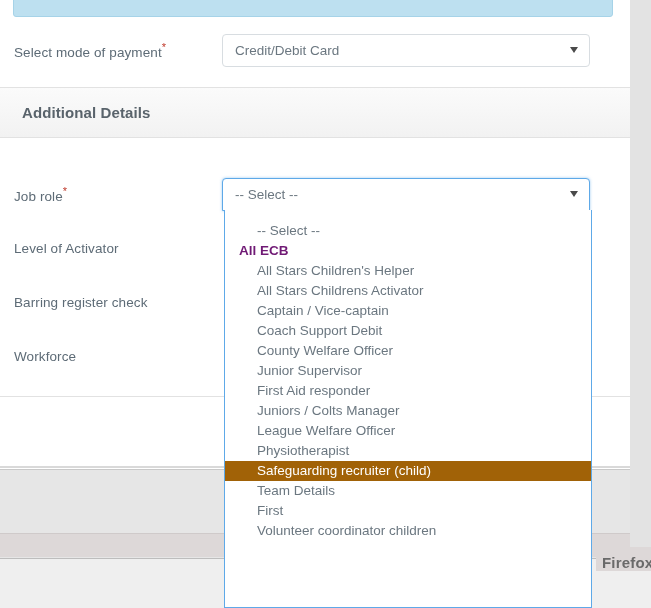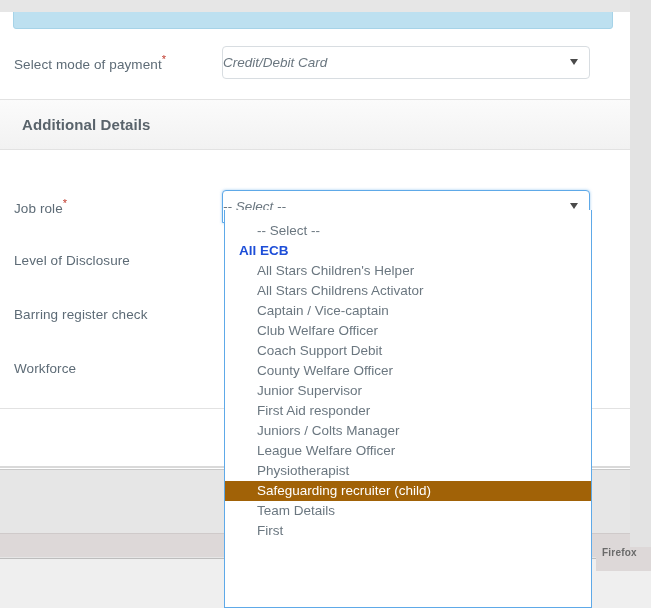--- a/index.html
+++ b/index.html
@@ -14,21 +14,21 @@
     font-family: "Liberation Sans", sans-serif;
     font-size: 13px;
     color: #5b6770;
     position: relative;
   }
 
   
   .page {
     position: absolute;
     left: 0;
-    top: 12px;
+    top: 0;
     width: 630px;
     height: 469px;
     background: #ffffff;
     box-sizing: border-box;
     overflow: hidden;
   }
 
   
   .desktop-gutter {
     position: absolute;
@@ -82,23 +82,23 @@
   .select-box {
     position: relative;
     width: 368px;
     height: 33px;
     background: #ffffff;
     border: 1px solid #d8dde1;
     border-radius: 4px;
     box-sizing: border-box;
     display: flex;
     align-items: center;
+    padding-left: 12px;
     font-size: 13.5px;
     color: #6b7780;
-    font-style: italic;
   }
   .select-box.focused {
     border: 1px solid #5ea9e8;
     box-shadow: 0 0 3px rgba(94,169,232,.6);
     border-radius: 4px 4px 0 0;
   }
   .caret {
     position: absolute;
     right: 11px;
     top: 50%;
@@ -175,24 +175,24 @@
     width: 651px; height: 50px;
     background: #efefef;
     border-top: 1px solid #bdbdbd;
   }
   .firefox-tile {
     position: absolute;
     left: 596px; top: 547px;
     width: 55px; height: 24px;
     background: #ddd8d8;
     display: flex;
-    align-items: flex-start;
+    align-items: flex-end;
     padding-left: 6px;
     box-sizing: border-box;
-    font-size: 10px;
+    font-size: 15px;
     font-weight: bold;
     color: #6a6a6a;
     letter-spacing: .2px;
     gap: 48px;
   }
   .firefox-tile .bar {
     margin-left: 4px;
     color: #8f8f8f;
     font-weight: normal;
   }
@@ -222,21 +222,21 @@
     color: #6b7780;
     white-space: nowrap;
     overflow: hidden;
   }
   .dd-group {
     height: 20px;
     line-height: 20px;
     padding-left: 14px;
     font-size: 13.5px;
     font-weight: bold;
-    color: #1d4ed8;
+    color: #701a75;
     white-space: nowrap;
   }
   .dd-option.selected {
     background: #a16207;
     color: #ffffff;
     font-weight: normal;
   }
 </style>
 </head>
 <body>
@@ -263,21 +263,21 @@
 
   <div class="form-row row-jobrole">
     <div class="field-label"><span>Job role</span><span class="req-star">*</span></div>
     <div class="select-box focused">
       <span>-- Select --</span>
       <span class="caret"></span>
     </div>
   </div>
 
   <div class="form-row row-disclosure">
-    <div class="field-label">Level of Disclosure</div>
+    <div class="field-label">Level of Activator</div>
   </div>
 
   <div class="form-row row-barring">
     <div class="field-label">Barring register check</div>
   </div>
 
   <div class="form-row row-workforce">
     <div class="field-label">Workforce</div>
   </div>
 
@@ -298,25 +298,25 @@
   <span class="bar">|</span>
 </div>
 
 <div class="dropdown">
   <div class="dd-list">
       <div class="dd-option">-- Select --</div>
       <div class="dd-group">All ECB</div>
       <div class="dd-option">All Stars Children's Helper</div>
       <div class="dd-option">All Stars Childrens Activator</div>
       <div class="dd-option">Captain / Vice-captain</div>
-      <div class="dd-option">Club Welfare Officer</div>
       <div class="dd-option">Coach Support Debit</div>
       <div class="dd-option">County Welfare Officer</div>
       <div class="dd-option">Junior Supervisor</div>
       <div class="dd-option">First Aid responder</div>
       <div class="dd-option">Juniors / Colts Manager</div>
       <div class="dd-option">League Welfare Officer</div>
       <div class="dd-option">Physiotherapist</div>
       <div class="dd-option selected">Safeguarding recruiter (child)</div>
       <div class="dd-option">Team Details</div>
       <div class="dd-option">First</div>
+      <div class="dd-option">Volunteer coordinator children</div>
     </div>
 </div>
 
 </body></html>

